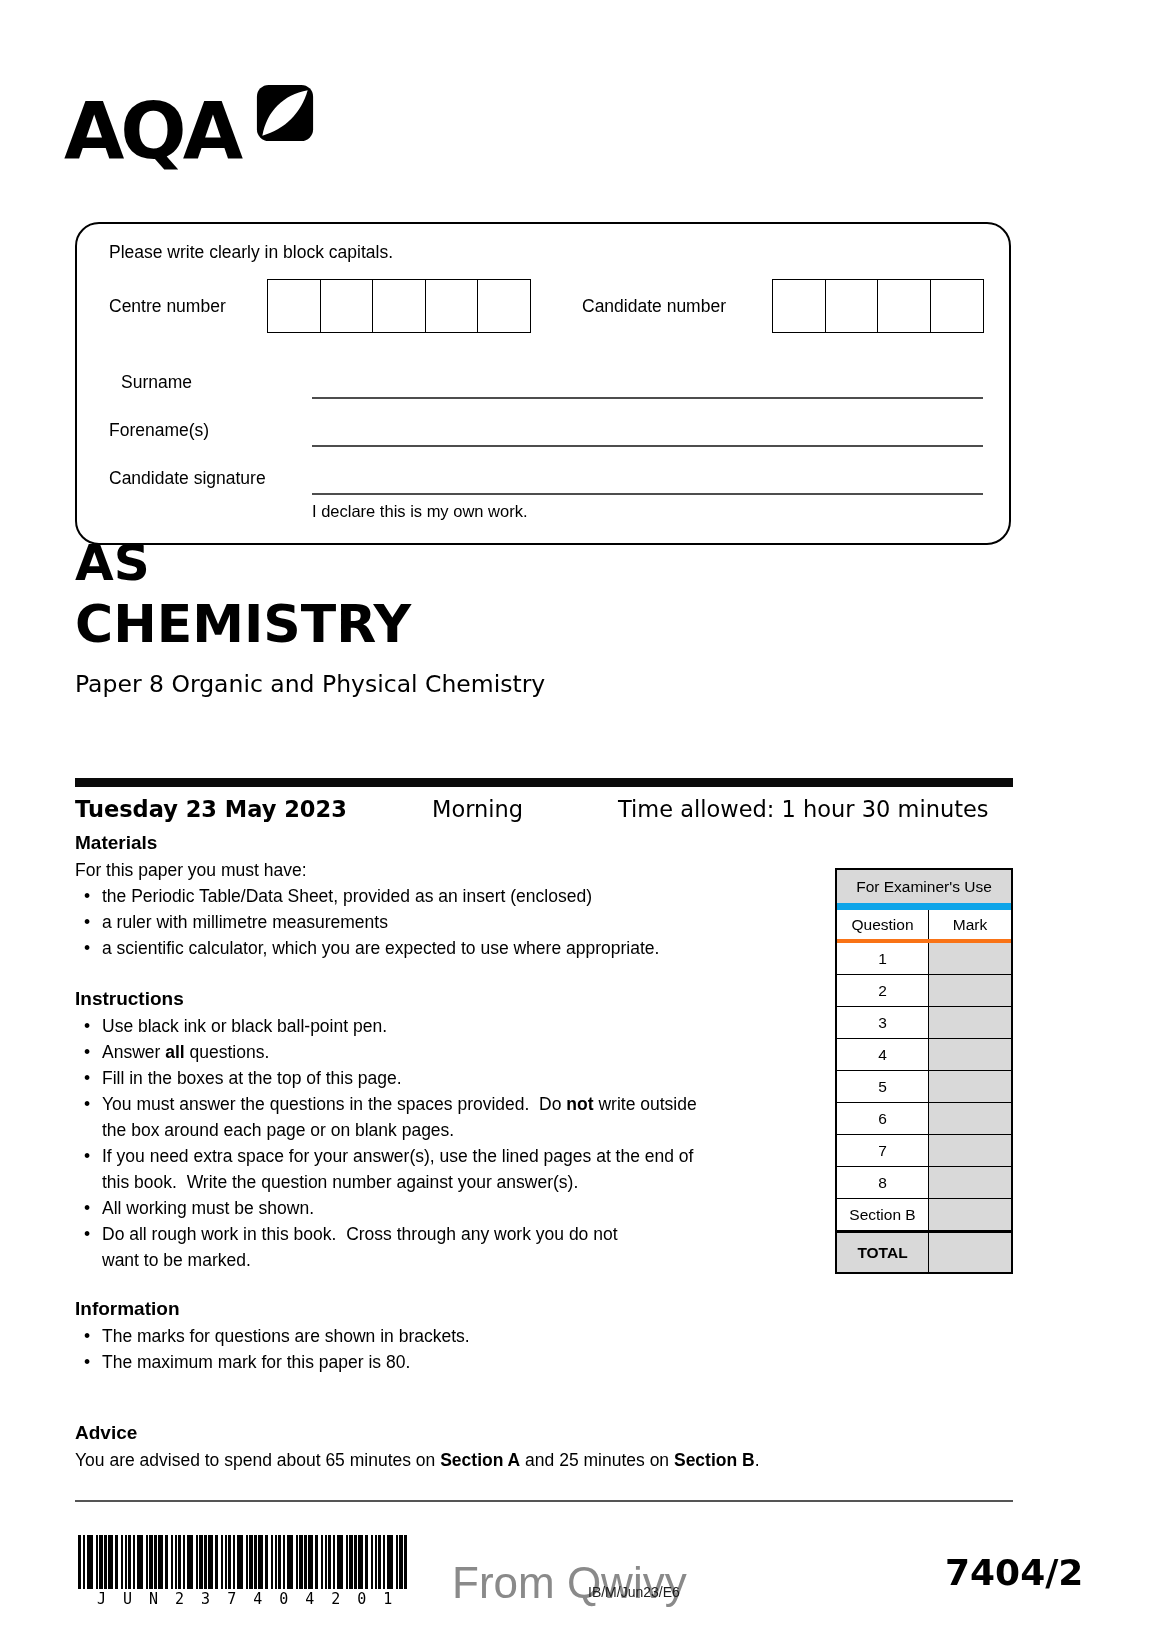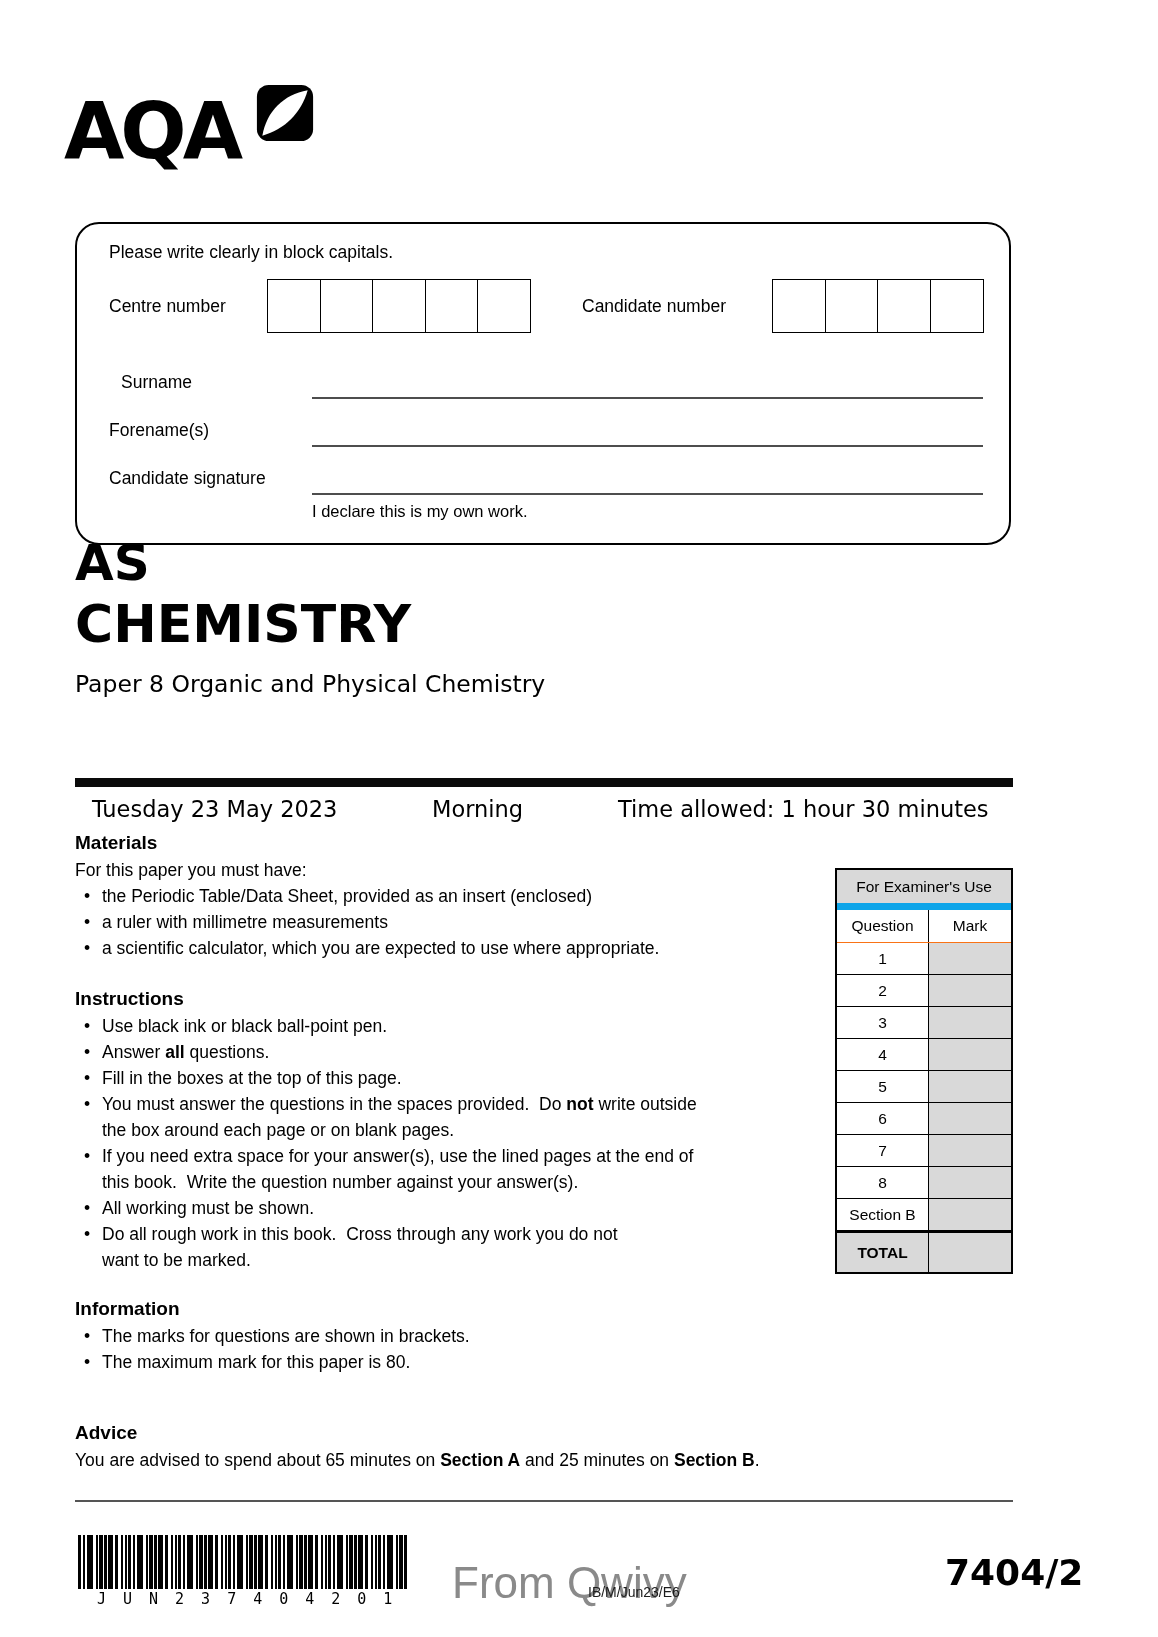--- a/index.html
+++ b/index.html
@@ -27,40 +27,40 @@
 
   
   .t-qual { position:absolute; left:75px; top:536px; font-family:"DejaVu Sans", sans-serif;
             font-size:50px; font-weight:600; line-height:1.1; }
   .t-subj { position:absolute; left:75px; top:596px; font-family:"DejaVu Sans", sans-serif;
             font-size:52px; font-weight:700; line-height:1.1; }
   .t-paper { position:absolute; left:75px; top:670px; font-family:"DejaVu Sans", sans-serif;
              font-size:23.5px; font-weight:500; }
   .rule-thick { position:absolute; left:75px; top:778px; width:938px; height:9px; background:#0a0a0a; }
   .sess { position:absolute; font-family:"DejaVu Sans", sans-serif; font-size:22.5px; font-weight:500; top:796px; }
-  .sess.date { left:92px; } .sess.tod { left:432px; } .sess.time { left:618px; }
+  .sess.date { left:75px;font-weight:bold; } .sess.tod { left:432px; } .sess.time { left:618px; }
 
   
   .col { position:absolute; left:75px; top:831px; width:748px; font-size:17.5px; line-height:26px; }
   .col h3 { font-size:19px; line-height:24px; margin-bottom:2px; }
   .col p { white-space:pre; }
   .col ul { list-style:none; }
   .col li { position:relative; padding-left:27px; }
   .col li::before { content:"\2022"; position:absolute; left:9px; top:0; }
   .col .line { white-space:pre; }
   .sec-instructions { margin-top:26px; }
   .sec-information { margin-top:24px; }
   .sec-advice { margin-top:46px; }
 
   
   .ex-table { position:absolute; left:835px; top:868px; width:178px; border:2px solid #000;
               font-size:15.5px; background:#fff; }
   .ex-title { height:40px; background:#d9d9d9; border-bottom:7px solid #0ea5e9;
               display:flex; align-items:center; justify-content:center; }
-  .ex-head { display:flex; height:33px; border-bottom:1px solid #f97316; }
+  .ex-head { display:flex; height:33px; border-bottom:4px solid #f97316; }
   .ex-head .ex-q, .ex-row .ex-q { width:92px; border-right:1px solid #000;
               display:flex; align-items:center; justify-content:center; background:#fff; }
   .ex-head .ex-m { flex:1; display:flex; align-items:center; justify-content:center; background:#fff; }
   .ex-row { display:flex; height:32px; border-bottom:1px solid #000; }
   .ex-row:last-child { border-bottom:none; }
   .ex-row .ex-m { flex:1; background:#d9d9d9; }
   .ex-row.total { height:41px; border-top:2px solid #000; }
   .ex-row.total .ex-q { background:#d9d9d9; font-weight:bold; }
 
   

